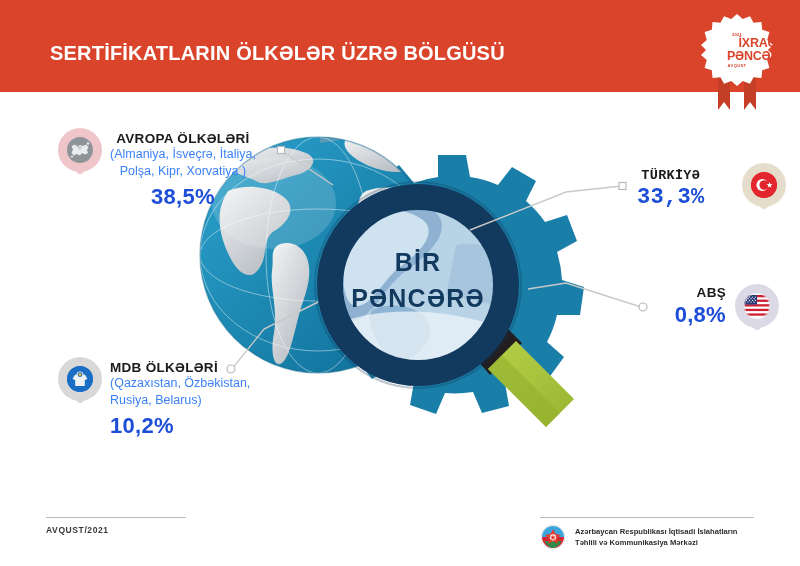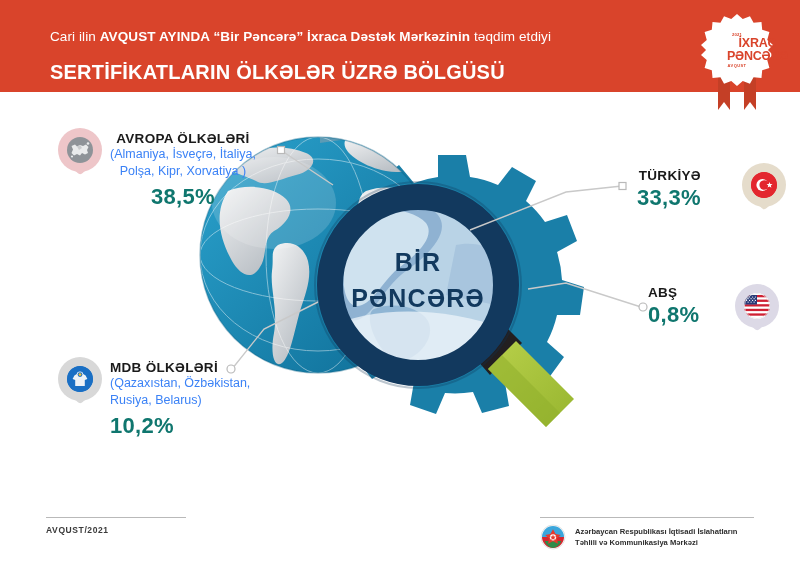--- a/index.html
+++ b/index.html
@@ -39,21 +39,21 @@
     color:#d9442b; text-align:center;
   }
   .badge-tiny { font-size:4.2px; font-weight:700; letter-spacing:.2px; line-height:1.25; }
   .badge-main { font-size:12.5px; font-weight:700; line-height:1.02; letter-spacing:-.2px;padding-left:41px; }
   .badge-sub { font-size:4px; font-weight:700; letter-spacing:.4px; margin-top:1px; }
 
   
   .stat { position:absolute; }
   .stat-title { font-size:13.5px; font-weight:700; color:#1a1a1a; letter-spacing:.3px; white-space:nowrap; }
   .stat-sub { font-size:12.5px; font-weight:400; color:#3b82f6; line-height:1.32; white-space:nowrap; }
-  .stat-val { font-size:22px; font-weight:700; color:#0f766e; letter-spacing:.3px; margin-top:5px; }
+  .stat-val { font-size:22px; font-weight:700; color:#1d4ed8; letter-spacing:.3px; margin-top:5px; }
 
   .pin { position:absolute; width:44px; height:54px; }
   .pin-body {
     position:absolute; left:0; top:0; width:44px; height:44px; border-radius:50%;
   }
   .pin-tail {
     position:absolute; left:12.8px; top:26px; width:18.4px; height:18.4px;
     transform:rotate(45deg); border-radius:0 0 4px 0;
   }
   .pin-disc {
@@ -76,21 +76,20 @@
   .footer-org-text { font-size:7.6px; font-weight:700; color:#2e2e2e; line-height:1.45; white-space:nowrap; }
 </style>
 </head>
 <body>
 
 <div id="stage">
 
   <div class="header-band"></div>
 
   <div class="header-text">
-    <div class="hline1"><span>Cari ilin </span><b>AVQUST AYINDA “Bir Pəncərə” İxraca Dəstək Mərkəzinin</b><span> təqdim etdiyi</span></div>
     <div class="hline2">SERTİFİKATLARIN  ÖLKƏLƏR ÜZRƏ BÖLGÜSÜ</div>
   </div>
 
   <div class="badge-wrap">
     <svg class="badge-ribbon" viewBox="0 0 58 46">
       <polygon points="10,0 22,0 22,46 16,38 10,46" fill="#c43f26"></polygon>
       <polygon points="36,0 48,0 48,46 42,38 36,46" fill="#c43f26"></polygon>
     </svg>
     <div class="badge-star"></div>
     <div class="badge-inner">
@@ -243,38 +242,38 @@
       </svg>
     </div>
   </div>
   <div class="stat" style="left:110px; top:360px;">
     <div class="stat-title">MDB ÖLKƏLƏRİ</div>
     <div class="stat-sub">(Qazaxıstan, Özbəkistan,</div>
     <div class="stat-sub">Rusiya, Belarus)</div>
     <div class="stat-val">10,2%</div>
   </div>
 
-  <div class="stat" style="left:637px; top:168px; text-align:right;">
+  <div class="stat" style="left:637px; top:168px; text-align:center;font-family:Liberation Mono, monospace;">
     <div class="stat-title">TÜRKİYƏ</div>
     <div class="stat-val" style="margin-top:2px;">33,3%</div>
   </div>
   <div class="pin" style="left:742px; top:163px;">
     <div class="pin-tail" style="background:#e5dccb;"></div>
     <div class="pin-body" style="background:#e5dccb;"></div>
     <div class="pin-disc" style="background:#e3262e;">
       <svg viewBox="0 0 26 26" width="26" height="26">
         <circle cx="13" cy="13" r="13" fill="#e3262e"></circle>
         <circle cx="11.4" cy="13" r="6" fill="#ffffff"></circle>
         <circle cx="13.2" cy="13" r="4.8" fill="#e3262e"></circle>
         <polygon fill="#ffffff" points="18.3,9.9 19.3,12 21.5,12.1 19.8,13.5 20.4,15.7 18.5,14.4 16.6,15.6 17.3,13.5 15.6,12.1 17.8,12"></polygon>
       </svg>
     </div>
   </div>
 
-  <div class="stat" style="left:648px; top:285px; width:78px;">
+  <div class="stat" style="left:648px; top:285px; text-align:right; width:78px;">
     <div class="stat-title">ABŞ</div>
     <div class="stat-val" style="margin-top:2px;">0,8%</div>
   </div>
   <div class="pin" style="left:735px; top:284px;">
     <div class="pin-tail" style="background:#dcd9e6;"></div>
     <div class="pin-body" style="background:#dcd9e6;"></div>
     <div class="pin-disc" style="background:#ffffff;">
       <svg viewBox="0 0 26 26" width="26" height="26">
         <circle cx="13" cy="13" r="13" fill="#ffffff"></circle>
         <g>

